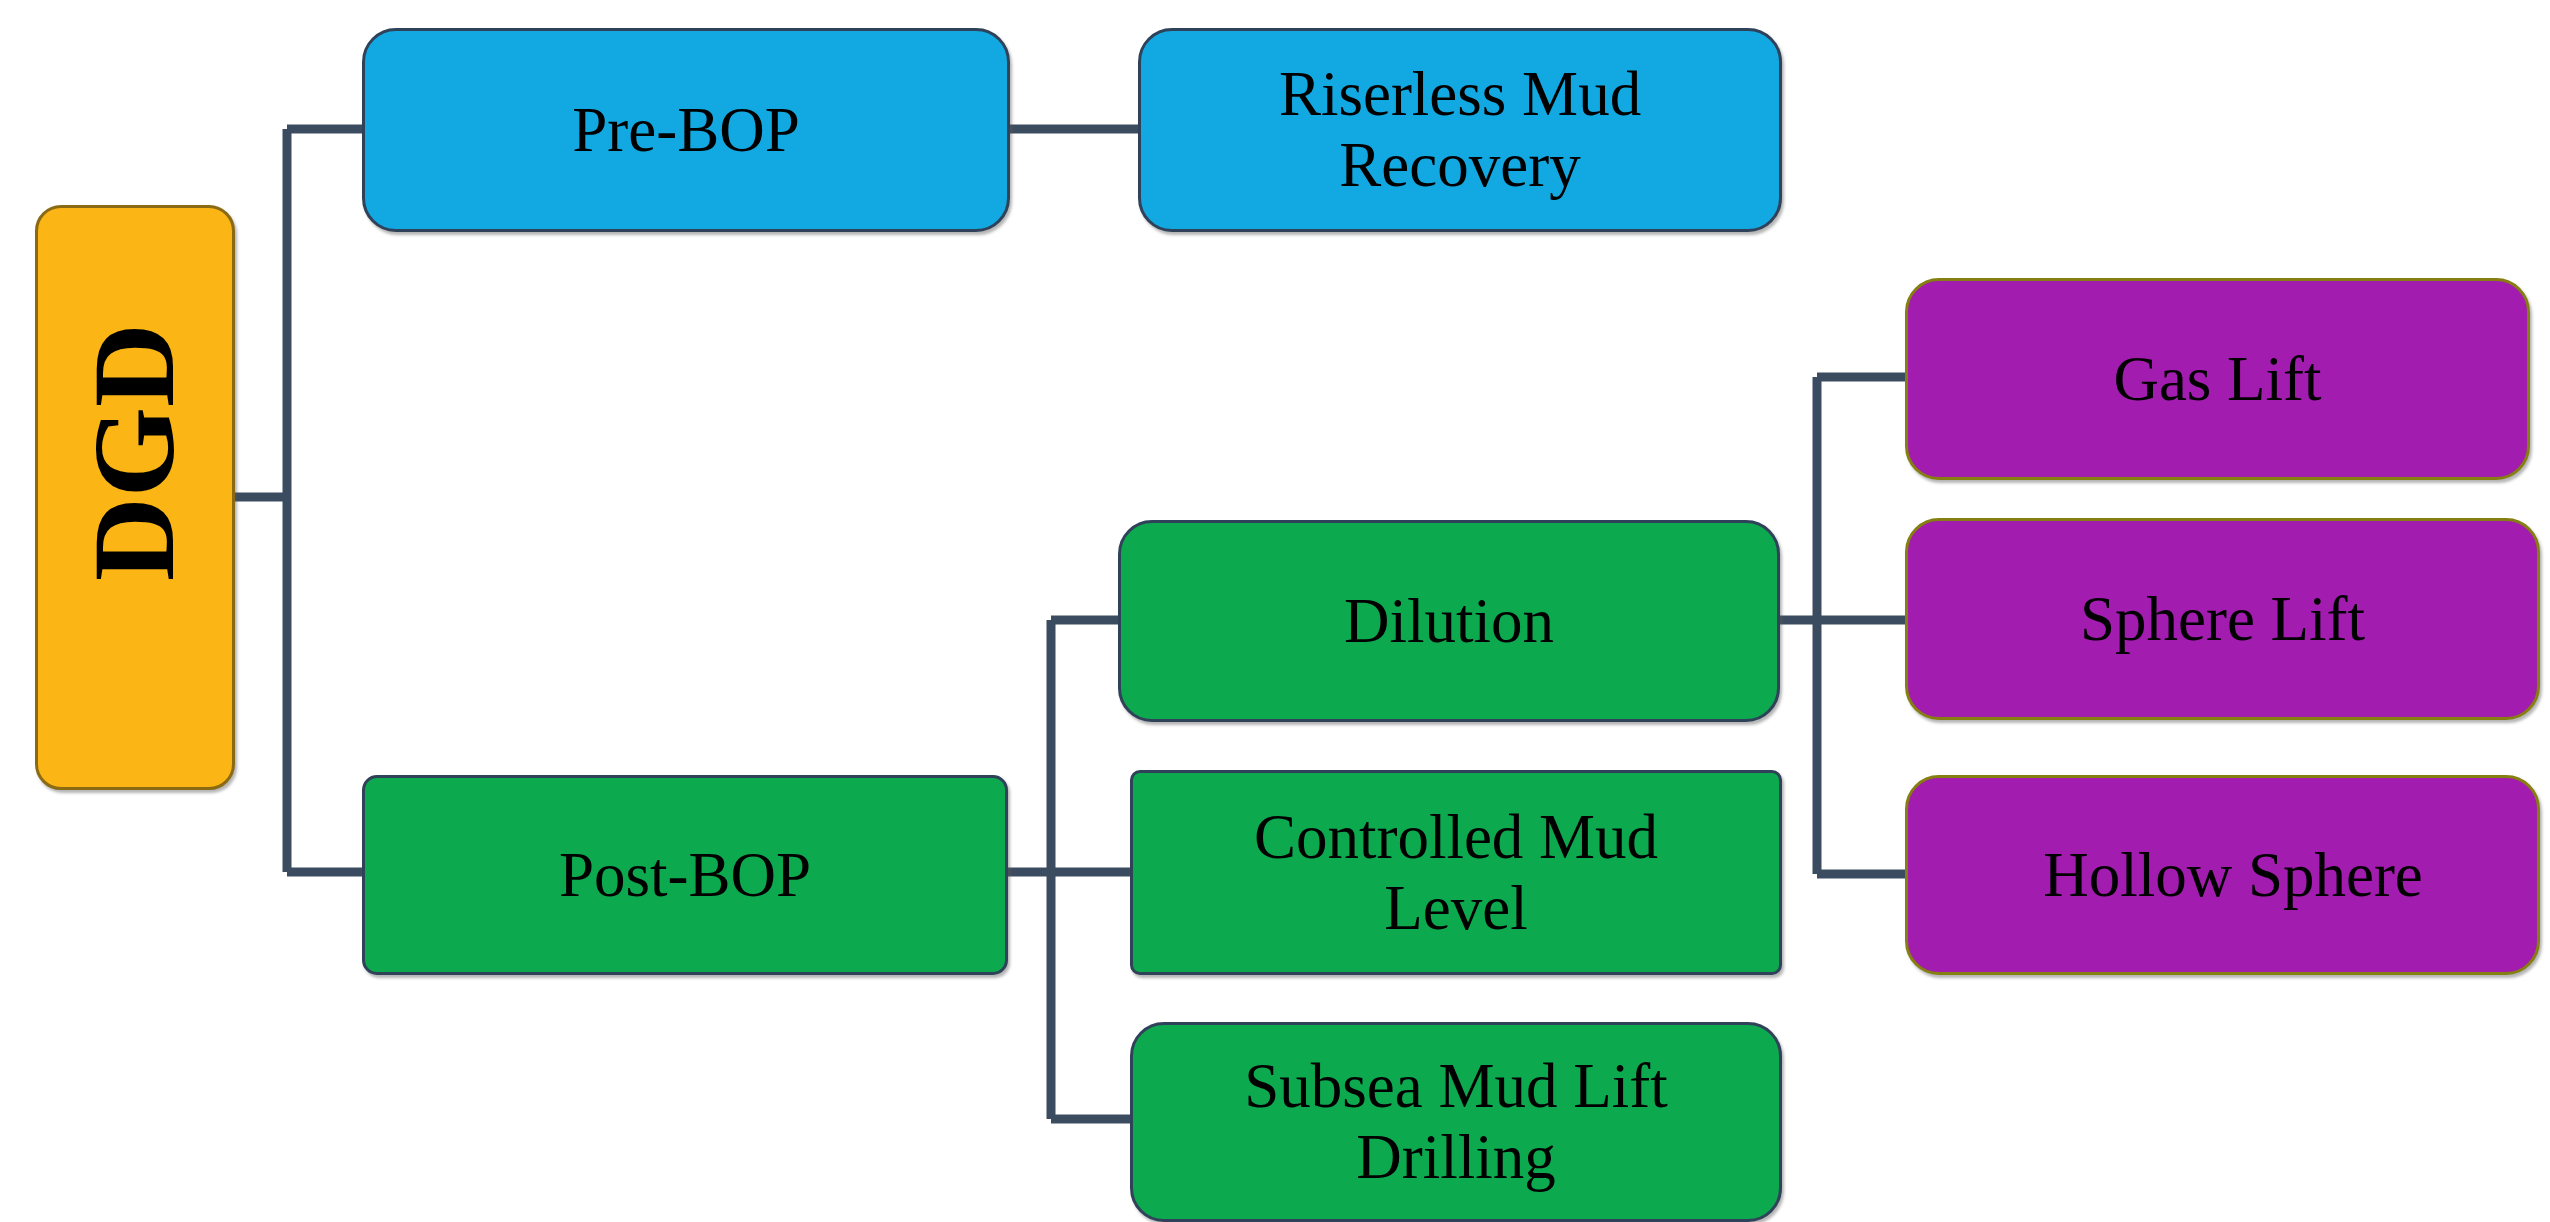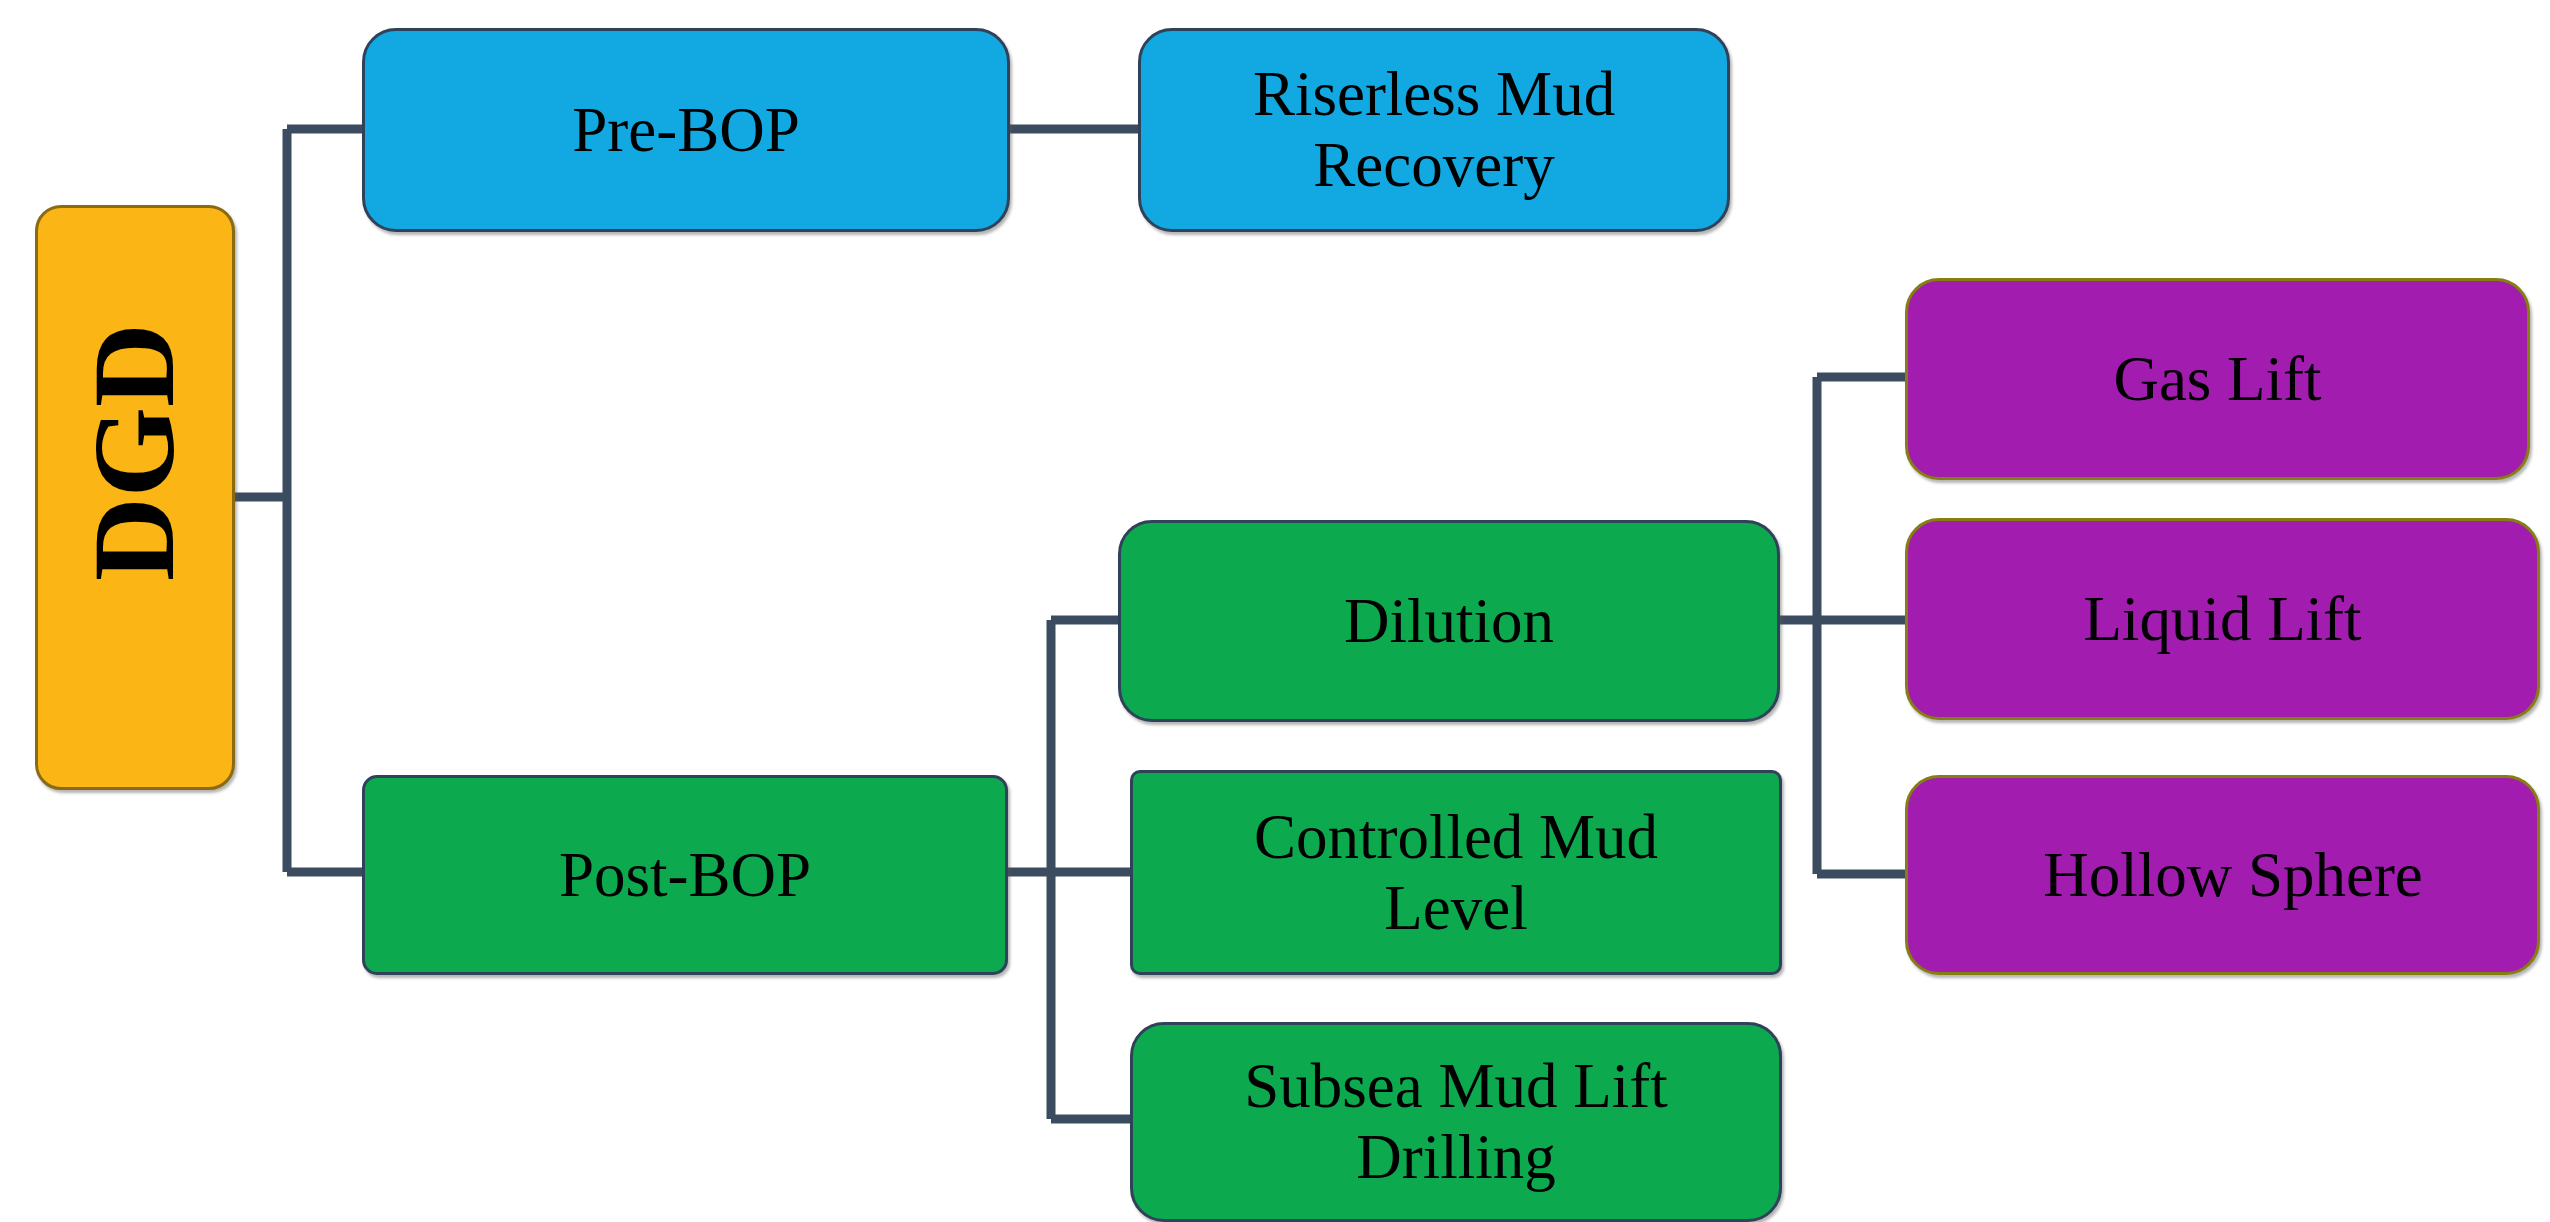--- a/index.html
+++ b/index.html
@@ -67,21 +67,21 @@
     white-space: nowrap;
   }
 
   #node-pre-bop {
     left: 362px; top: 28px;
     width: 648px; height: 204px;
     font-size: 63px;
   }
   #node-riserless {
     left: 1138px; top: 28px;
-    width: 592px; height: 204px;
+    width: 644px; height: 204px;
     font-size: 63px;
   }
   #node-post-bop {
     left: 362px; top: 775px;
     width: 646px; height: 200px;
     font-size: 63px;
     border-radius: 15px;
   }
   #node-dilution {
     left: 1118px; top: 520px;
@@ -180,20 +180,20 @@
   <div class="node c-green" id="node-smld">
     <span class="node-label">Subsea Mud Lift
 Drilling</span>
   </div>
 
   <div class="node c-yellow" id="node-gas-lift">
     <span class="node-label">Gas Lift</span>
   </div>
 
   <div class="node c-yellow" id="node-liquid-lift">
-    <span class="node-label">Liquid Lift</span>
+    <span class="node-label">Sphere Lift</span>
   </div>
 
   <div class="node c-yellow" id="node-hollow-sphere">
     <span class="node-label">Hollow Sphere</span>
   </div>
 
 </div>
 
 </body></html>

